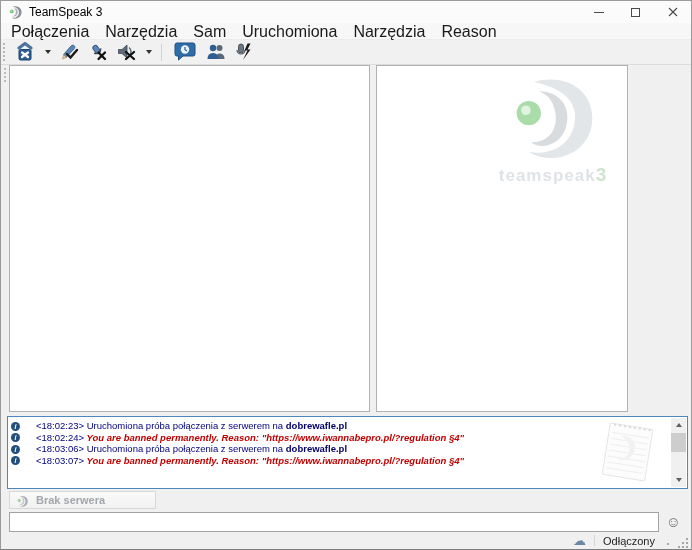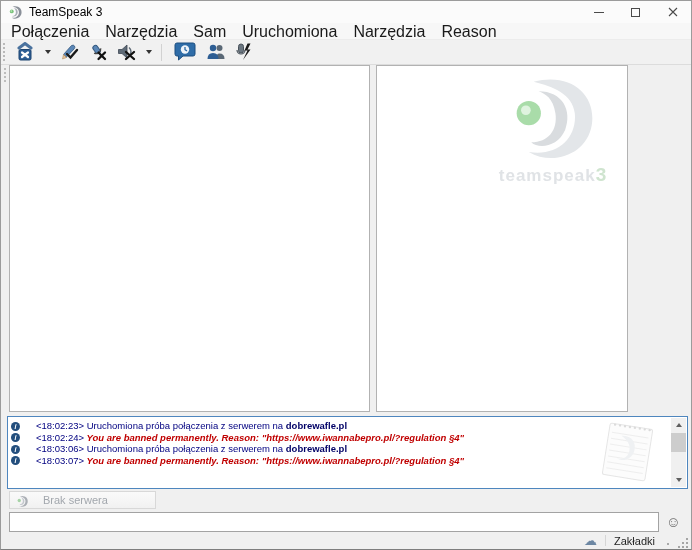--- a/index.html
+++ b/index.html
@@ -66,21 +66,21 @@
   .sb-btn.up { top:0; } .sb-btn.down { bottom:0; }
   .tri-up  { width:0; height:0; border-left:3px solid transparent; border-right:3px solid transparent; border-bottom:4px solid #5f5f5f; }
   .tri-down{ width:0; height:0; border-left:3px solid transparent; border-right:3px solid transparent; border-top:4px solid #5f5f5f; }
   .sb-thumb { position:absolute; left:0; top:15px; width:15px; height:19px; background:#cdcdcd; }
 
   
   .server-tab { position:absolute; left:8px; top:490px; width:147px; height:18px;
                 background:linear-gradient(#fafafa,#f1f1f1); border:1px solid #d8d8d8;
                 display:flex; align-items:center; padding-left:6px; }
   .tab-icon { width:13px; height:13px; display:inline-block; opacity:.75; }
-  .tab-label { margin-left:14px; font-size:11px; color:#a2a7ad; }
+  .tab-label { margin-left:7px; font-size:11px; color:#a2a7ad;font-weight:bold; }
 
   
   .chat-input { position:absolute; left:8px; top:511px; width:650px; height:20px;
                 border:1px solid #a3a3a3; background:#fff; font-size:12px; padding:0 4px;
                 font-family:"Liberation Sans","DejaVu Sans",sans-serif; }
   .emote-btn { position:absolute; left:663px; top:512px; width:19px; height:19px;
                font-size:15px; line-height:18px; color:#707070; text-align:center; cursor:default; }
 
   
   .statusbar { position:absolute; left:0; right:0; bottom:0; height:17px;
@@ -277,18 +277,18 @@
     </span>
     <span class="tab-label">Brak serwera</span>
   </div>
 
   <input class="chat-input" type="text" value="" style="">
   <div class="emote-btn">☺</div>
 
   <div class="statusbar">
     <span class="cloud">☁</span>
     <span class="sb-sep"></span>
-    <span class="status-text">Zakładki</span>
+    <span class="status-text">Odłączony</span>
     <span class="sb-dot"></span>
     <span class="resize-grip"></span>
   </div>
 
 </div>
 
 </body></html>

